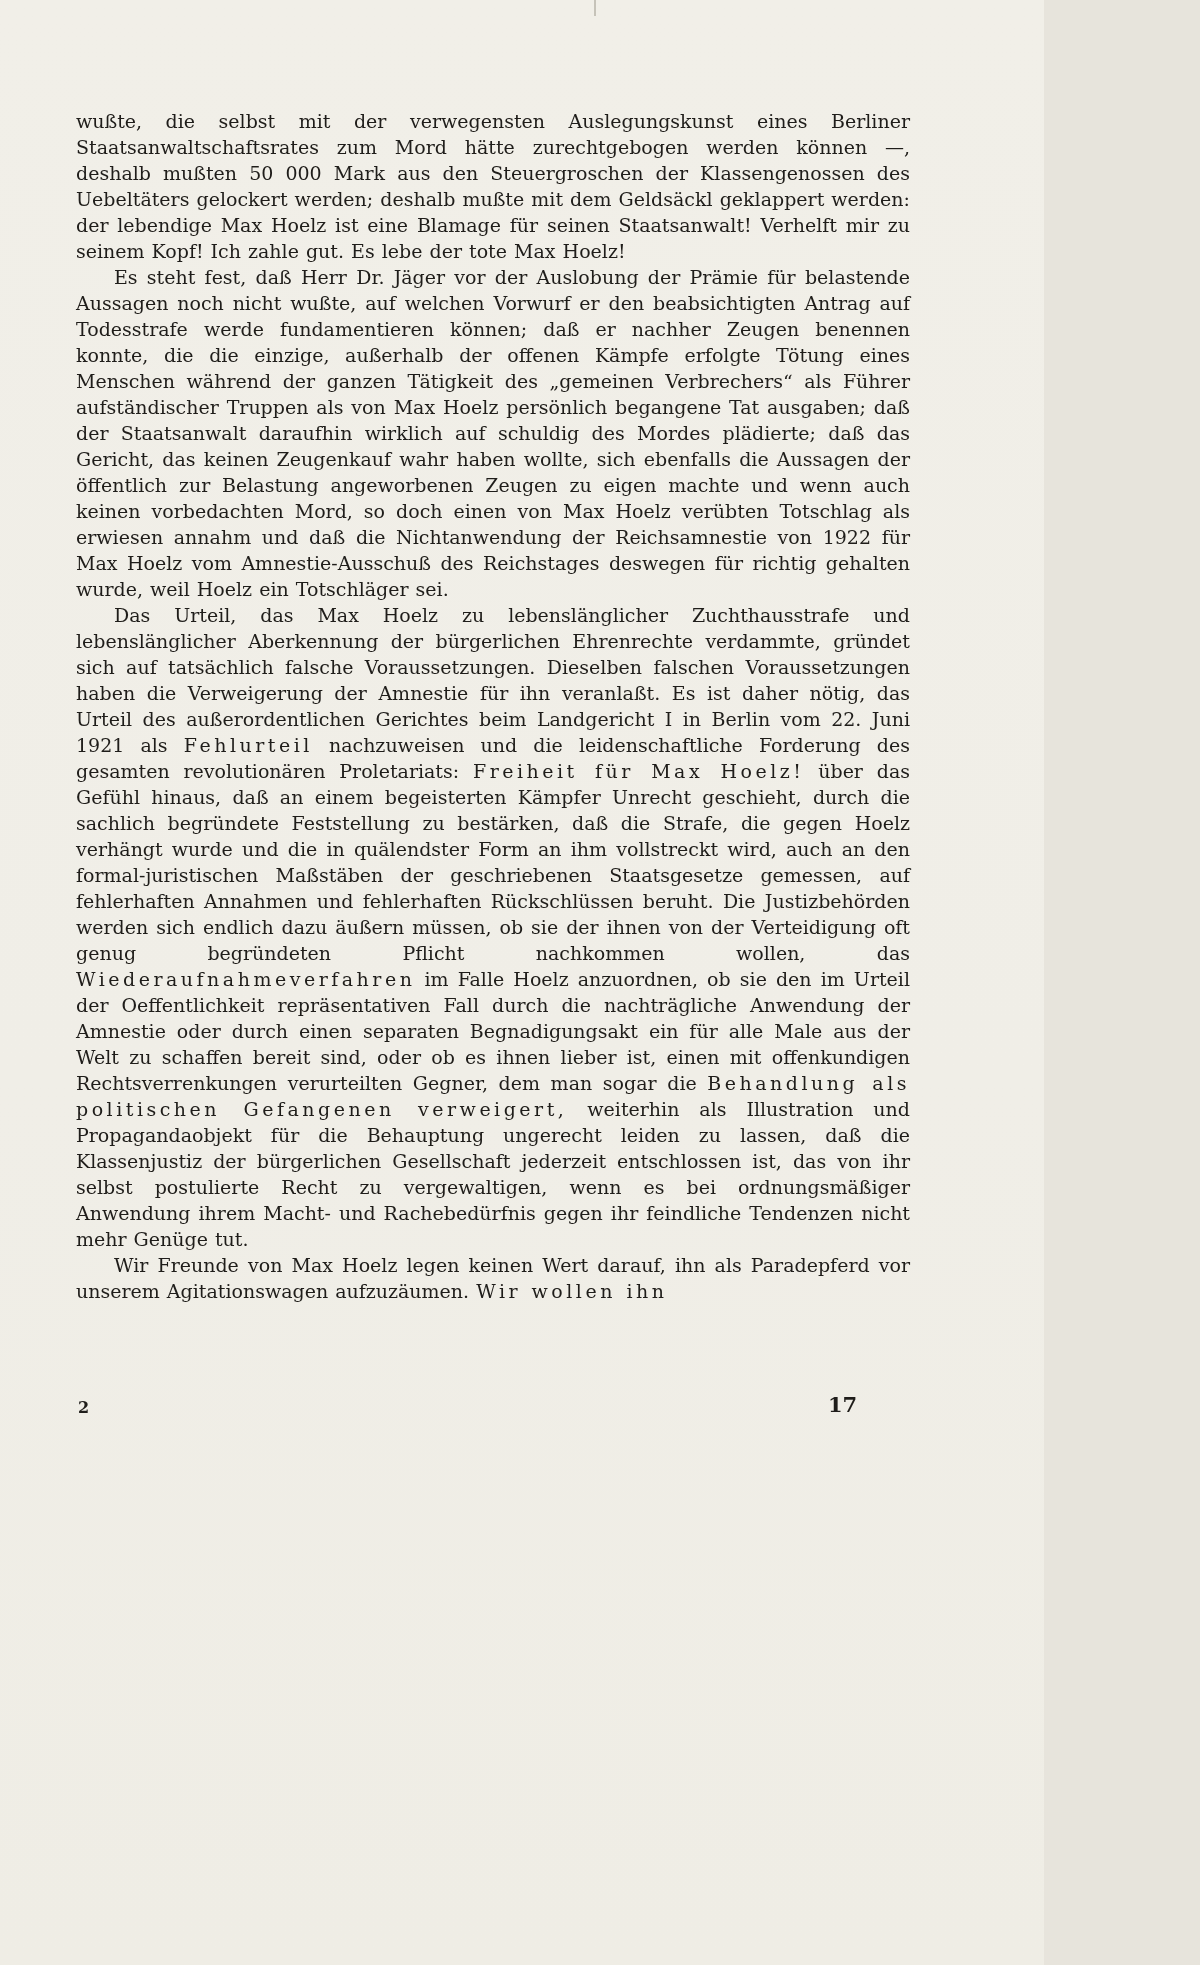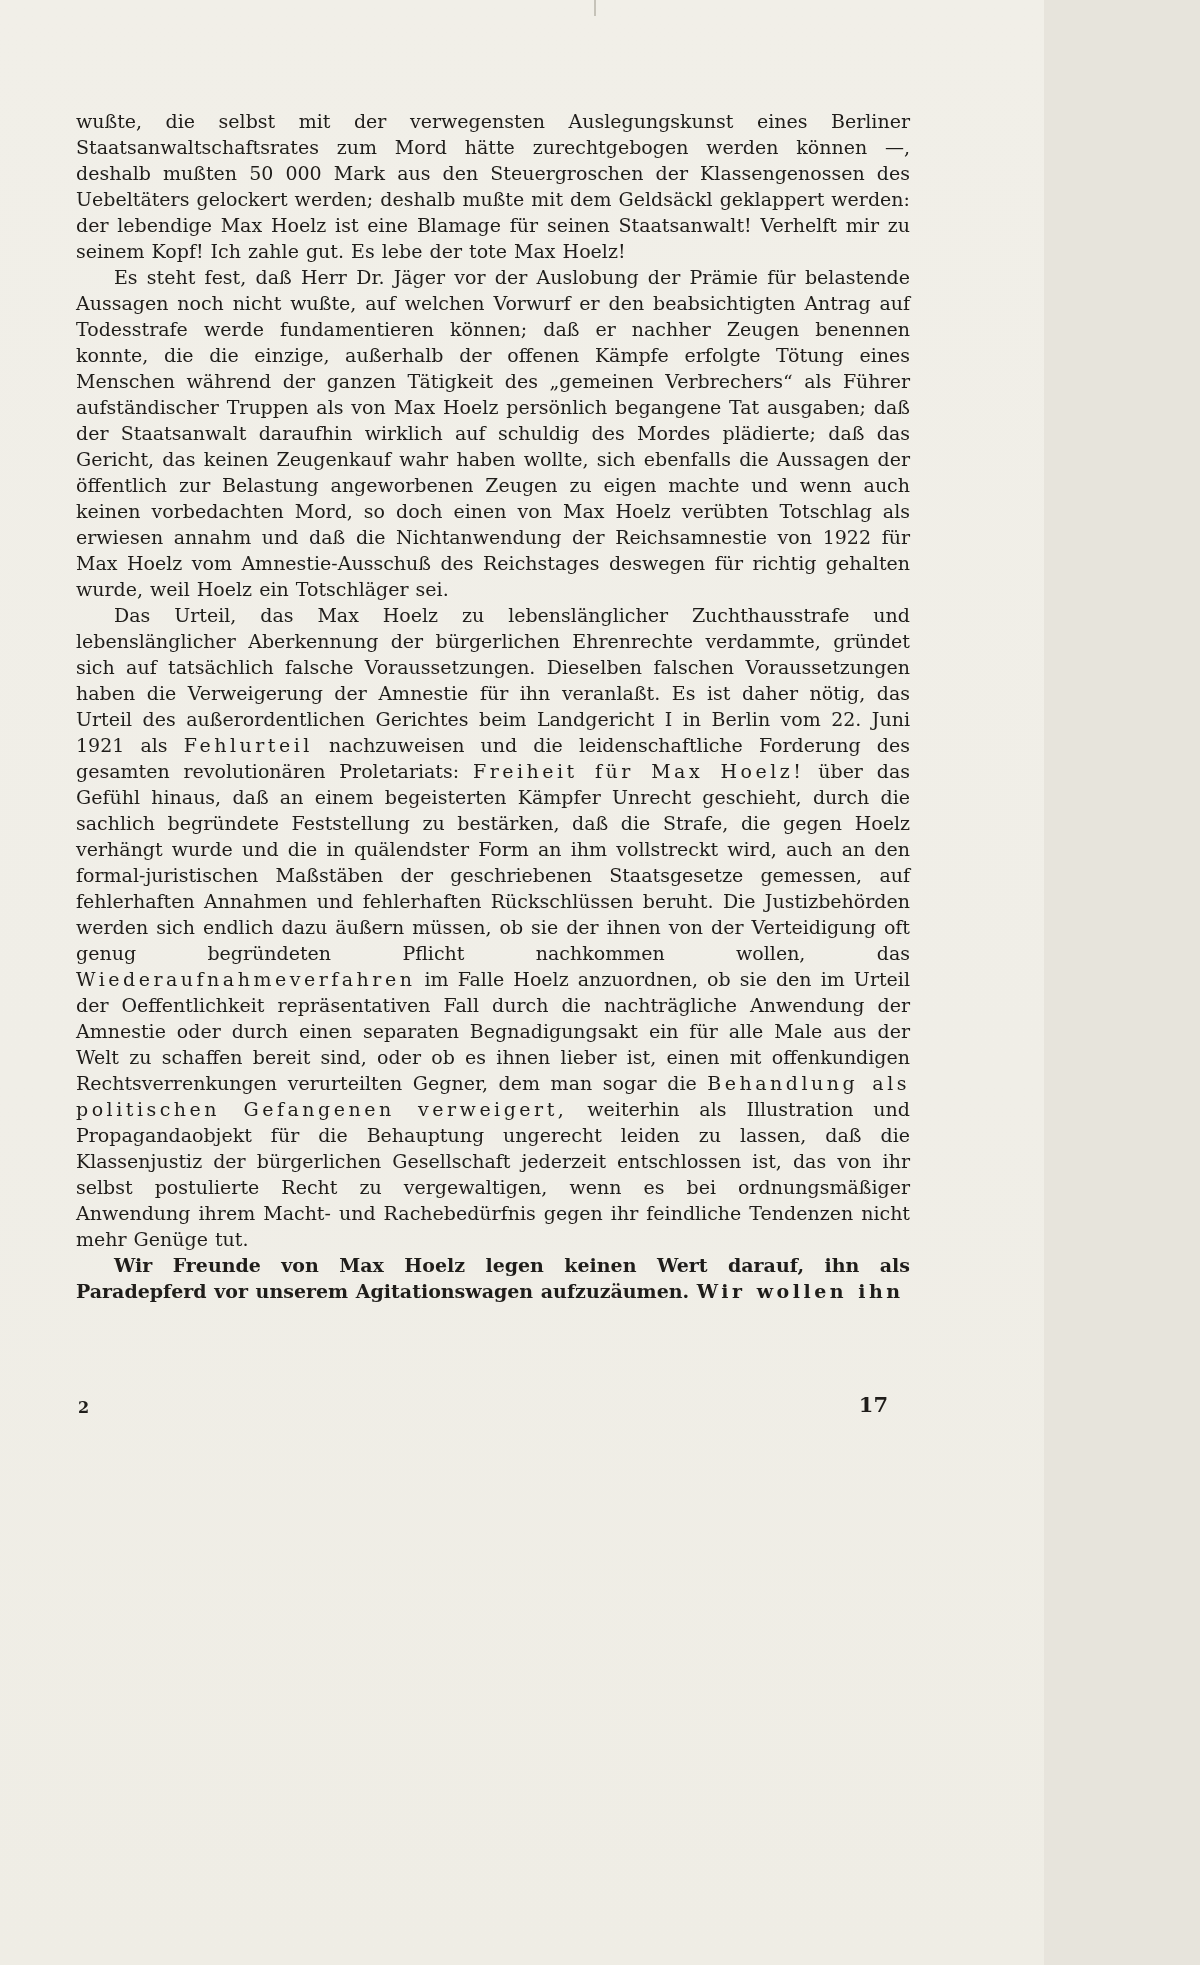--- a/index.html
+++ b/index.html
@@ -34,39 +34,38 @@
     margin: 0;
     font-size: 19px;
     line-height: 26px;
     text-align: justify;
     word-spacing: 1px;
   }
   p.para.indent {
     text-indent: 38px;
   }
   p.para.bold {
-    font-weight: bold;
+    font-weight: normal;
   }
   .gesperrt {
     letter-spacing: 3.5px;
   }
   .page-number {
     position: absolute;
     font-weight: bold;
   }
   .page-number-left {
     left: 78px;
     top: 1398px;
     font-size: 16px;
   }
   .page-number-right {
     left: 828px;
     top: 1392px;
     width: 60px;
-    text-align: right;
     font-size: 21px;
   }
 </style>
 </head>
 <body>
 
 <div class="page">
   <div class="scan-artifact"></div>
 
   <div class="text-block">

